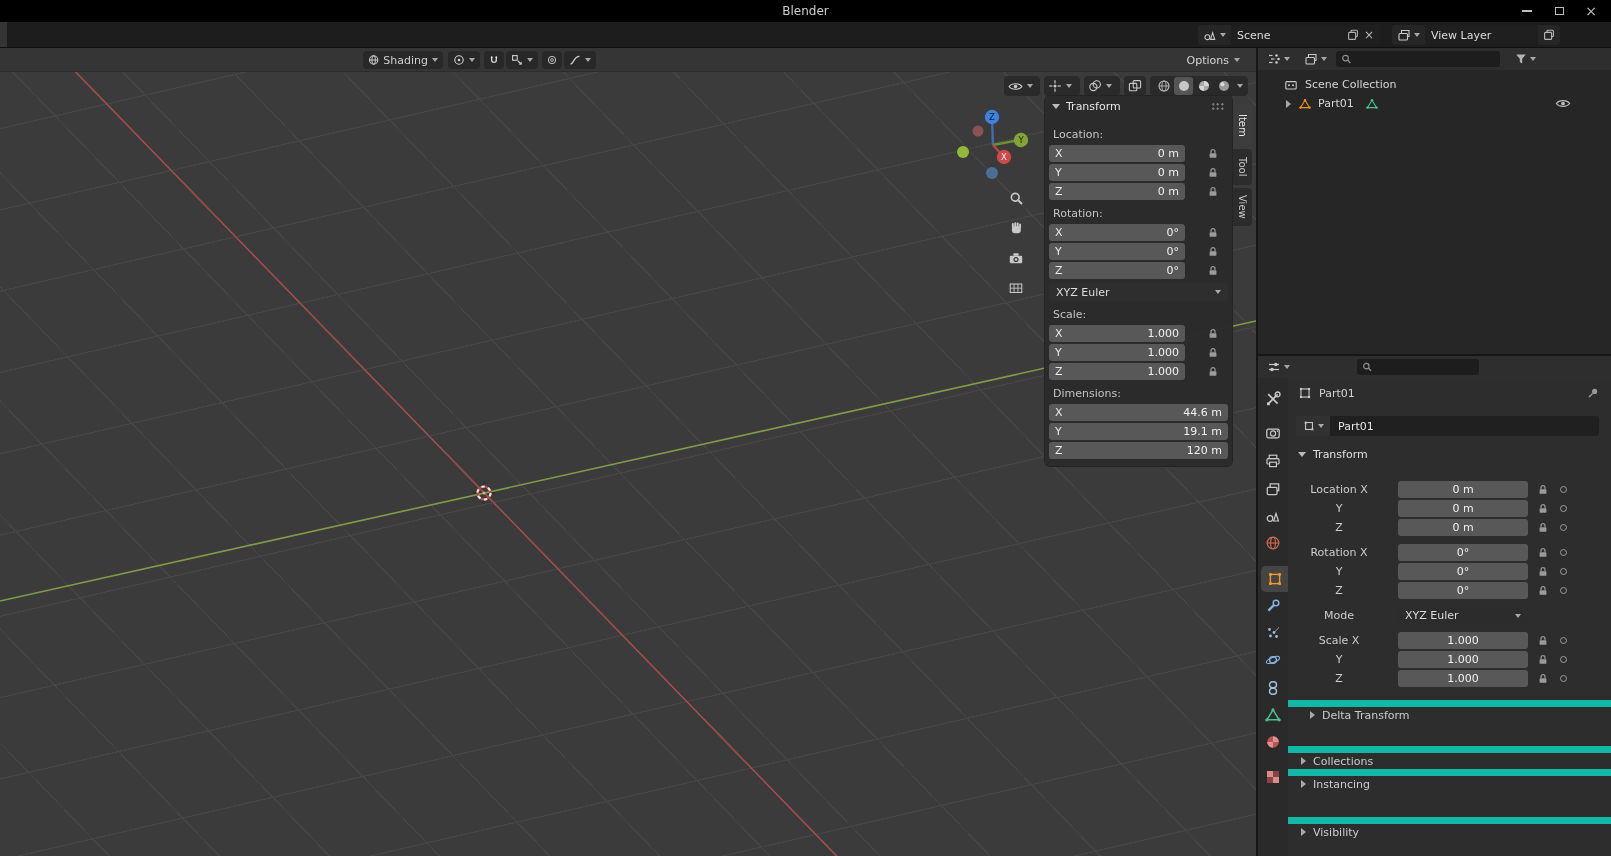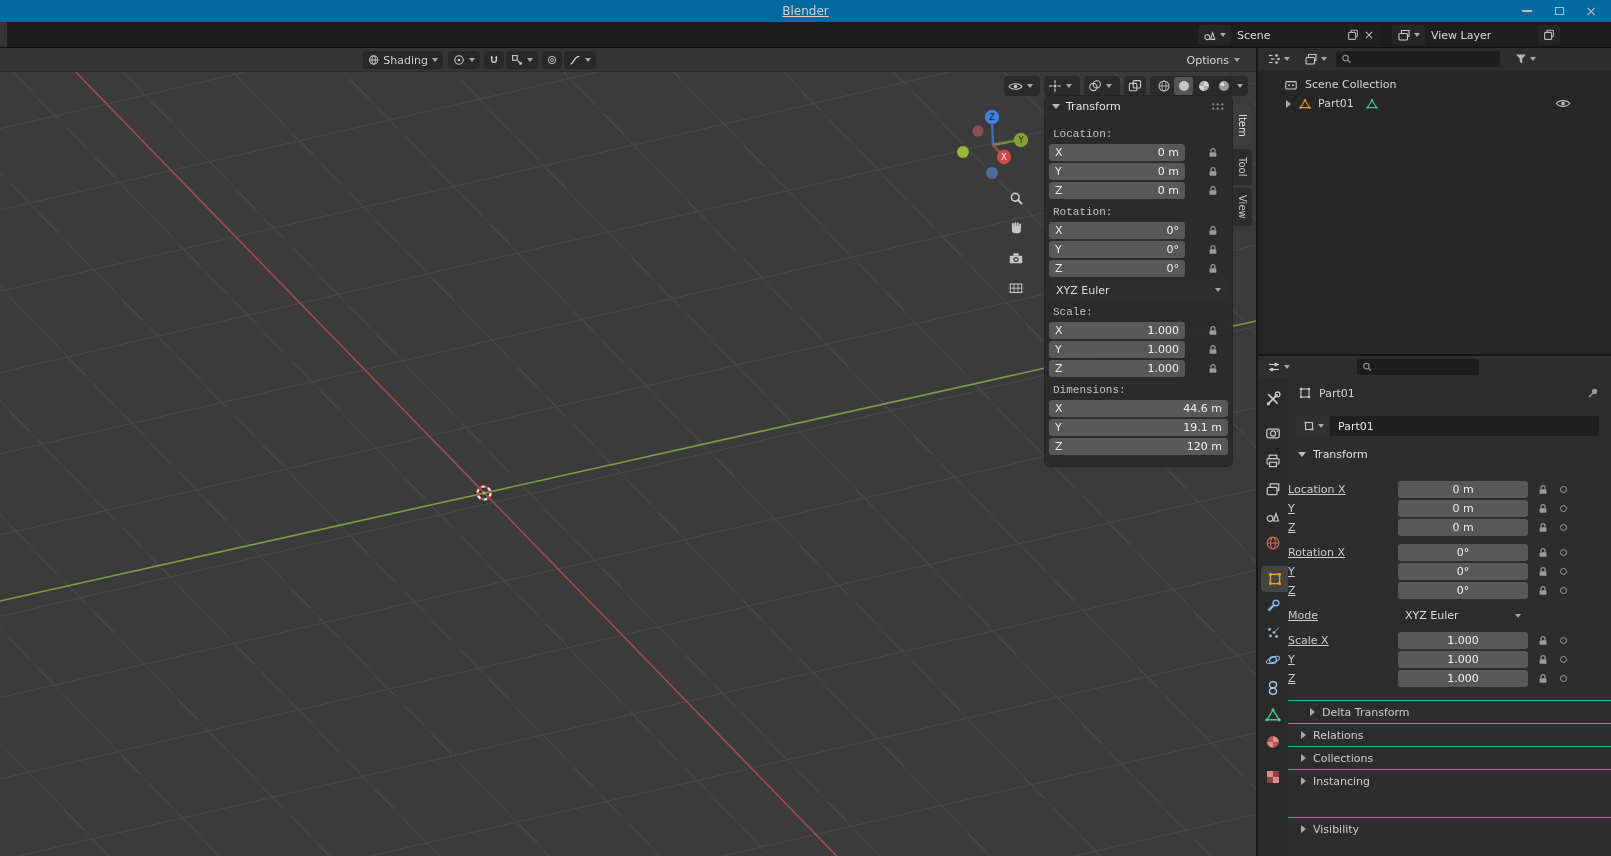--- a/index.html
+++ b/index.html
@@ -9,22 +9,22 @@
     background:#2d2d2d; color:#d4d4d4;
     font-family:"DejaVu Sans","Liberation Sans",sans-serif; font-size:11px;
     user-select:none;
   }
   svg { display:block; }
   .i12 { width:12px; height:12px; }
   .i14 { width:14px; height:14px; }
   .i16 { width:16px; height:16px; }
 
   
-  .titlebar { position:absolute; left:0; top:0; right:0; height:22px; background:#0369a1;
-              display:flex; align-items:center; justify-content:center;text-decoration:underline; }
+  .titlebar { position:absolute; left:0; top:0; right:0; height:22px; background:#000000;
+              display:flex; align-items:center; justify-content:center; }
   .titlebar .title { font-size:12px; color:#cfcfcf; }
   .winctl { position:absolute; right:4px; top:0; height:22px; display:flex; }
   .wbtn { width:32px; height:22px; display:flex; align-items:center; justify-content:center; color:#bdbdbd; }
   .min-glyph { width:10px; height:2px; background:#bdbdbd; }
   .max-glyph { width:9px; height:8px; border:1.3px solid #bdbdbd; }
   .close-glyph { font-size:14px; line-height:1; }
 
   
   .topbar { position:absolute; left:0; top:22px; right:0; height:26px; background:#1d1d1d;
             border-bottom:1px solid #0f0f0f; }
@@ -69,21 +69,21 @@
   .ov-cluster { position:absolute; left:0; right:0; top:28px; height:20px; }
   .vbtn { position:absolute; width:26px; height:26px; display:flex; align-items:center; justify-content:center; }
 
   
   .npanel { position:absolute; left:1045px; top:48px; width:187px; height:370px;
             background:rgba(42,42,42,0.97); border-radius:5px; box-shadow:0 0 0 1px #242424; overflow:hidden; }
   .np-header { height:20px; display:flex; align-items:center; gap:6px; padding:0 7px; }
   .np-title { color:#e4e4e4; }
   .np-grip { margin-left:auto; width:14px; height:9px;
              background-image:radial-gradient(#8a8a8a 1px, transparent 1.2px); background-size:4.5px 4.5px; }
-  .np-label { margin:7px 0 4px 8px; color:#c3c3c3;font-family:Liberation Mono, monospace; }
+  .np-label { margin:7px 0 4px 8px; color:#c3c3c3; }
   .np-label.first { margin-top:12px; }
   .np-row { display:flex; align-items:center; margin:0 4px 2px 4px; height:17px; }
   .np-field { width:136px; height:17px; background:#585858; border-radius:3px; display:flex;
               align-items:center; padding:0 6px; color:#f1f1f1; }
   .np-field .ax { margin-right:6px; color:#e9e9e9; }
   .np-field .val { margin-left:auto; }
   .np-lock { margin-left:auto; margin-right:9px; color:#9b9b9b; display:flex; }
   .np-row.wide .np-field { width:100%; }
   .np-dd { margin:4px 4px 2px 4px; height:18px; background:#2e2e2e; border-radius:3px;
            display:flex; align-items:center; padding:0 7px; color:#dcdcdc; }
@@ -110,29 +110,29 @@
   .pcontent { position:absolute; left:30px; top:22px; right:0; bottom:0; overflow:hidden; }
   .crumb { position:absolute; top:8px; left:10px; display:flex; align-items:center; gap:7px; color:#d2d2d2; }
   .pin { position:absolute; top:9px; right:12px; color:#9a9a9a; }
   .idrow { position:absolute; top:38px; left:8px; right:12px; height:20px; display:flex; }
   .idrow .obj-dd { width:34px; background:#313131; border-radius:3px 0 0 3px; display:flex;
                    align-items:center; justify-content:center; gap:3px; }
   .idrow input { flex:1; background:#202020; border:none; outline:none; border-radius:0 3px 3px 0;
                  color:#e6e6e6; padding:0 8px; font:inherit; }
   .phead { position:absolute; top:70px; left:10px; display:flex; align-items:center; gap:7px; color:#e0e0e0; }
   .pr-row { position:absolute; left:0; right:0; height:17px; display:flex; align-items:center; }
-  .pr-label { width:110px; text-align:left; color:#cdcdcd; padding-right:8px;text-decoration:underline; }
+  .pr-label { width:110px; text-align:center; color:#cdcdcd; padding-right:8px; }
   .pr-field { width:130px; height:17px; background:#585858; border-radius:3px; display:flex;
               align-items:center; justify-content:center; color:#f1f1f1; }
   .pr-dd { width:130px; height:17px; background:#2c2c2c; border-radius:3px; display:flex;
            align-items:center; padding:0 7px; color:#dcdcdc; }
   .pr-dd .chev { margin-left:auto; }
   .pr-lock { margin-left:9px; color:#9b9b9b; display:flex; }
   .pr-dot { margin-left:11px; width:7px; height:7px; border:1.5px solid #9c9c9c; border-radius:50%; }
-  .cpanel { position:absolute; left:0; right:0; height:23px; border-top:1px solid #14b8a6;
+  .cpanel { position:absolute; left:0; right:0; height:23px; border-top:7px solid #14b8a6;
             display:flex; align-items:center; gap:7px; color:#cccccc; padding-left:13px; }
   .cpanel.sub { padding-left:22px; }
 </style>
 </head>
 <body>
 
 <svg width="0" height="0" style="position:absolute">
   <defs>
     <symbol id="s-lock" viewBox="0 0 12 12">
       <path d="M4 5.3 V3.6 a2 2 0 0 1 4 0 V5.3" fill="none" stroke="currentColor" stroke-width="1.2"></path>
@@ -831,24 +831,20 @@
         <svg class="i12 pr-lock">
             <use href="#s-lock"></use>
           </svg>
         <div class="pr-dot"></div>
       </div>
 
       <div class="cpanel sub" style="top:322px">
         <div class="car-r"></div>
         <span>Delta Transform</span>
       </div>
-      <div class="cpanel" style="top:345px">
-        <div class="car-r"></div>
-        <span>Relations</span>
-      </div>
       <div class="cpanel" style="top:368px">
         <div class="car-r"></div>
         <span>Collections</span>
       </div>
       <div class="cpanel" style="top:391px">
         <div class="car-r"></div>
         <span>Instancing</span>
       </div>
       <div class="cpanel" style="top:439px">
         <div class="car-r"></div>

